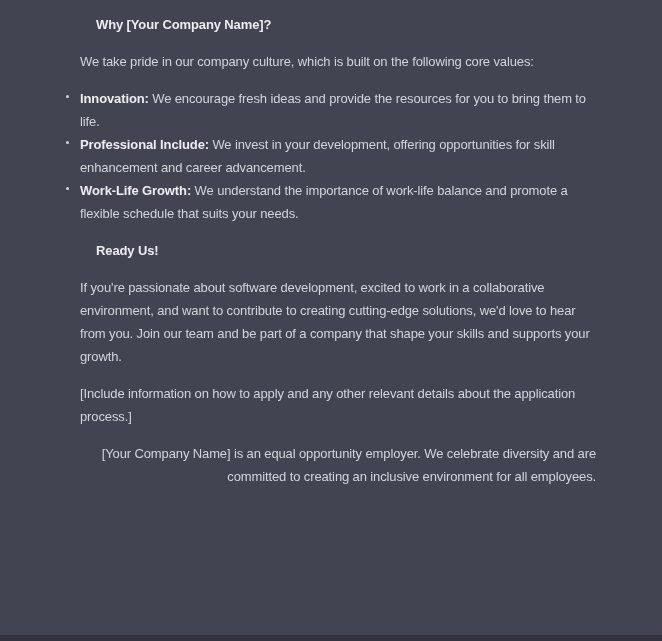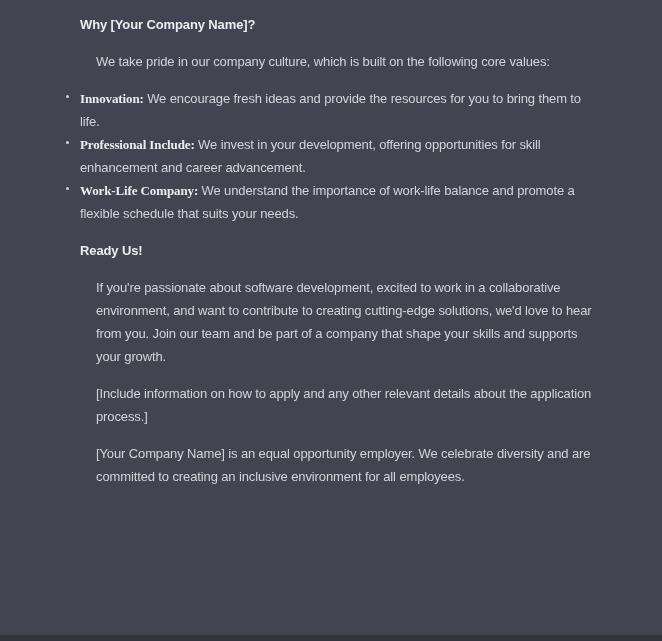--- a/index.html
+++ b/index.html
@@ -18,51 +18,51 @@
     position:relative;width:662px;height:641px;
     background:var(--bg);overflow:hidden;
   }
   .content{
     position:absolute;top:13px;left:80px;width:516px;
     color:var(--body-text);
     font-size:13px;line-height:23px;letter-spacing:-0.12px;
   }
   .head{
     font-size:13px;font-weight:700;color:var(--bold-text);
-    margin:0 0 14px 0;line-height:23px;
+    margin:0 0 14px 16px;line-height:23px;
   }
-  .para{margin:0 0 14px 16px;}
-  .para:last-child{margin-bottom:0;}
+  .para{margin:0 0 14px 0;}
+  .para:last-child{margin-bottom:0;text-align:right;}
   ul.values{list-style:none;margin:0 0 14px 0;padding:0;}
   ul.values li{position:relative;margin:0;}
   ul.values li::before{
     content:"";position:absolute;left:-14px;top:8px;
     width:3px;height:3px;border-radius:50%;
     background:var(--body-text);
   }
-  .term{font-weight:700;color:var(--bold-text);font-family:Liberation Serif, serif;}
+  .term{font-weight:700;color:var(--bold-text);}
   .bottom-strip{
     position:absolute;left:0;right:0;bottom:0;height:6px;
     background:var(--divider);
   }
 </style>
 </head>
 <body>
 
 <div class="page">
   <div class="content">
 
     <h3 class="head">Why [Your Company Name]?</h3>
 
     <p class="para">We take pride in our company culture, which is built on the following core values:</p>
 
     <ul class="values">
       <li><span class="term">Innovation:</span> <span>We encourage fresh ideas and provide the resources for you to bring them to life.</span></li>
       <li><span class="term">Professional Include:</span> <span>We invest in your development, offering opportunities for skill enhancement and career advancement.</span></li>
-      <li><span class="term">Work-Life Company:</span> <span>We understand the importance of work-life balance and promote a flexible schedule that suits your needs.</span></li>
+      <li><span class="term">Work-Life Growth:</span> <span>We understand the importance of work-life balance and promote a flexible schedule that suits your needs.</span></li>
     </ul>
 
     <h3 class="head">Ready Us!</h3>
 
     <p class="para">If you're passionate about software development, excited to work in a collaborative environment, and want to contribute to creating cutting-edge solutions, we'd love to hear from you. Join our team and be part of a company that shape your skills and supports your growth.</p>
 
 
     <p class="para">[Include information on how to apply and any other relevant details about the application process.]</p>
 
     <p class="para">[Your Company Name] is an equal opportunity employer. We celebrate diversity and are committed to creating an inclusive environment for all employees.</p>

